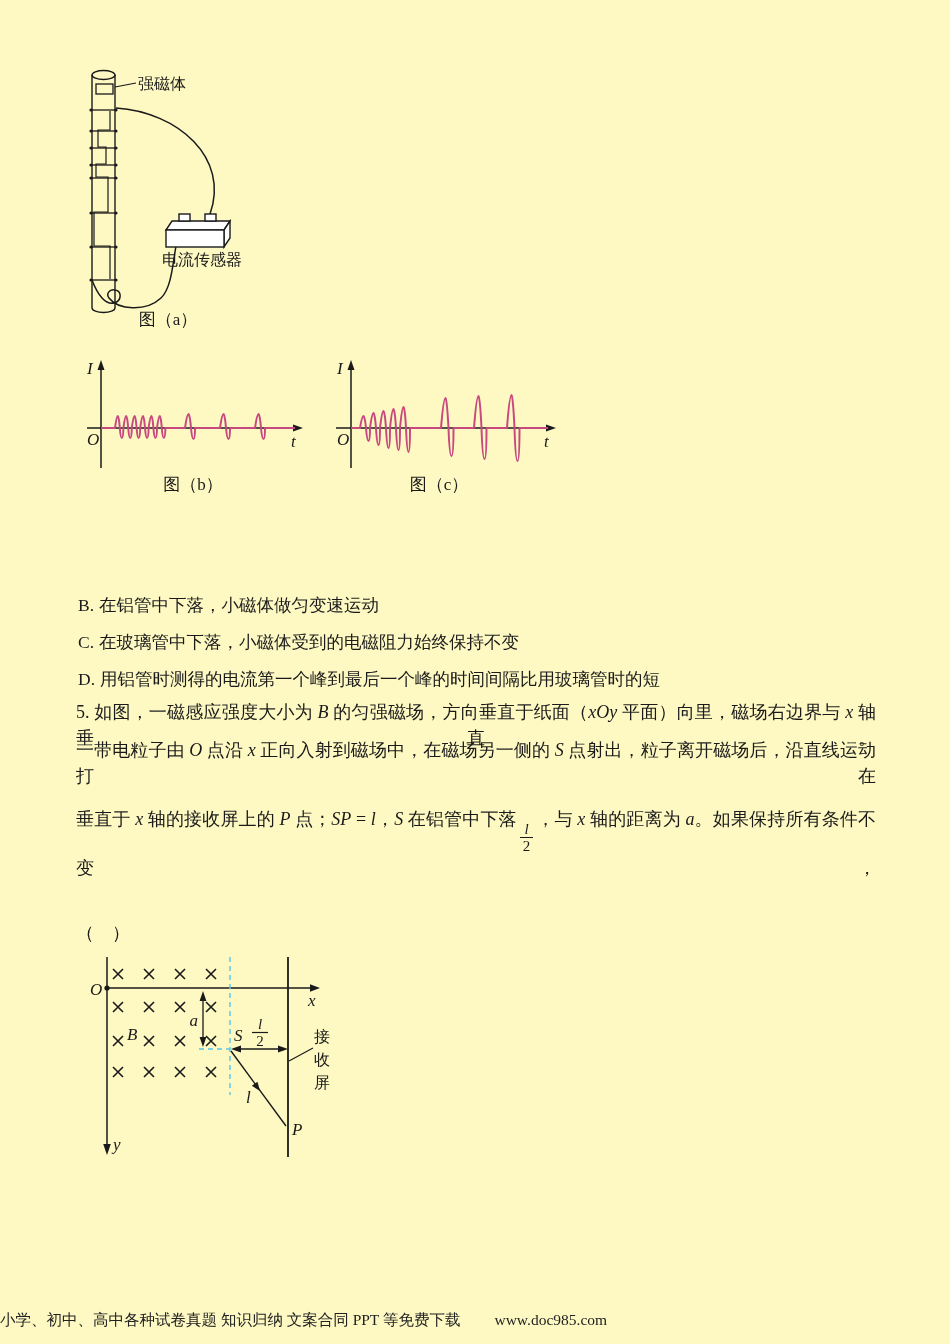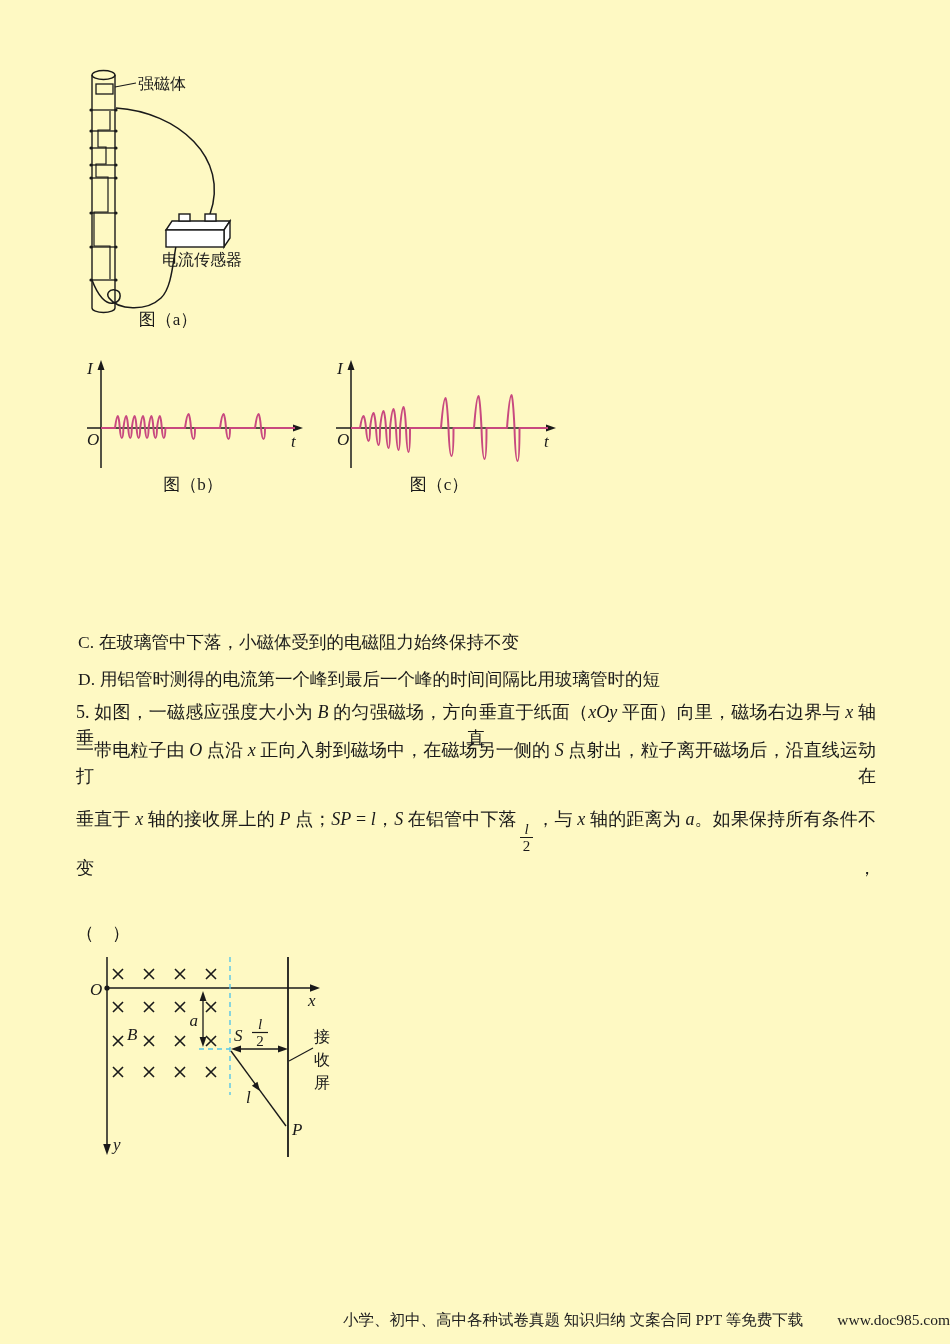--- a/index.html
+++ b/index.html
@@ -22,21 +22,21 @@
   }
   .qline.nojust{text-align:left;text-align-last:left;width:auto;}
   .qline i{font-style:italic;}
   .frac{
     display:inline-flex;flex-direction:column;align-items:center;
     vertical-align:-0.58em;font-size:15px;line-height:1.12;margin:0 3px;
   }
   .frac .den{border-top:1.3px solid #1a1a1a;padding:0 3px;}
   .frac .num{padding:0 3px;font-style:italic;}
   .footer{
-    position:absolute;left:0;top:1310px;width:950px;text-align:right;
+    position:absolute;left:0;top:1310px;width:950px;text-align:left;
     font-size:15.5px;color:#222;
   }
   .footer .site{margin-left:34px;font-family:"Liberation Serif","DejaVu Serif",serif;}
 </style>
 </head>
 <body>
 
 <div class="page">
 
   <svg class="abs" style="left:58px;top:58px" width="300" height="285" viewBox="0 0 300 285">
@@ -134,20 +134,23 @@
              H125 q2.5,-30 4.5,-30 q1.5,2 3,30 q1,28 3,28 q2,0 2,-28
              H158 q2.5,-32 4.5,-32 q1.5,2 3,32 q1,31 3,31 q2,0 2,-31
              H191 q2.5,-33 4.5,-33 q1.5,2 3,33 q1,33 3,33 q2,0 2,-33
              H232" fill="none" stroke="#c8497f" stroke-width="2" stroke-linejoin="round"></path>
     <text x="21" y="18" class="axlbl">I</text>
     <text x="21" y="89" class="axlbl">O</text>
     <text x="228" y="91" class="axlbl">t</text>
     <text x="123" y="134" class="fcaption" text-anchor="middle">图（c）</text>
   </svg>
 
+  <div class="opt" style="top:593px">
+    <span class="lab">B.</span><span>在铝管中下落，小磁体做匀变速运动</span>
+  </div>
   <div class="opt" style="top:630px">
     <span class="lab">C.</span><span>在玻璃管中下落，小磁体受到的电磁阻力始终保持不变</span>
   </div>
   <div class="opt" style="top:667px">
     <span class="lab">D.</span><span>用铝管时测得的电流第一个峰到最后一个峰的时间间隔比用玻璃管时的短</span>
   </div>
 
   <div class="qline" style="top:699px">
     <span>5. 如图，一磁感应强度大小为 </span><i>B</i><span> 的匀强磁场，方向垂直于纸面（</span><i>xOy</i><span> 平面）向里，磁场右边界与 </span><i>x</i><span> 轴垂直。</span>
   </div>

